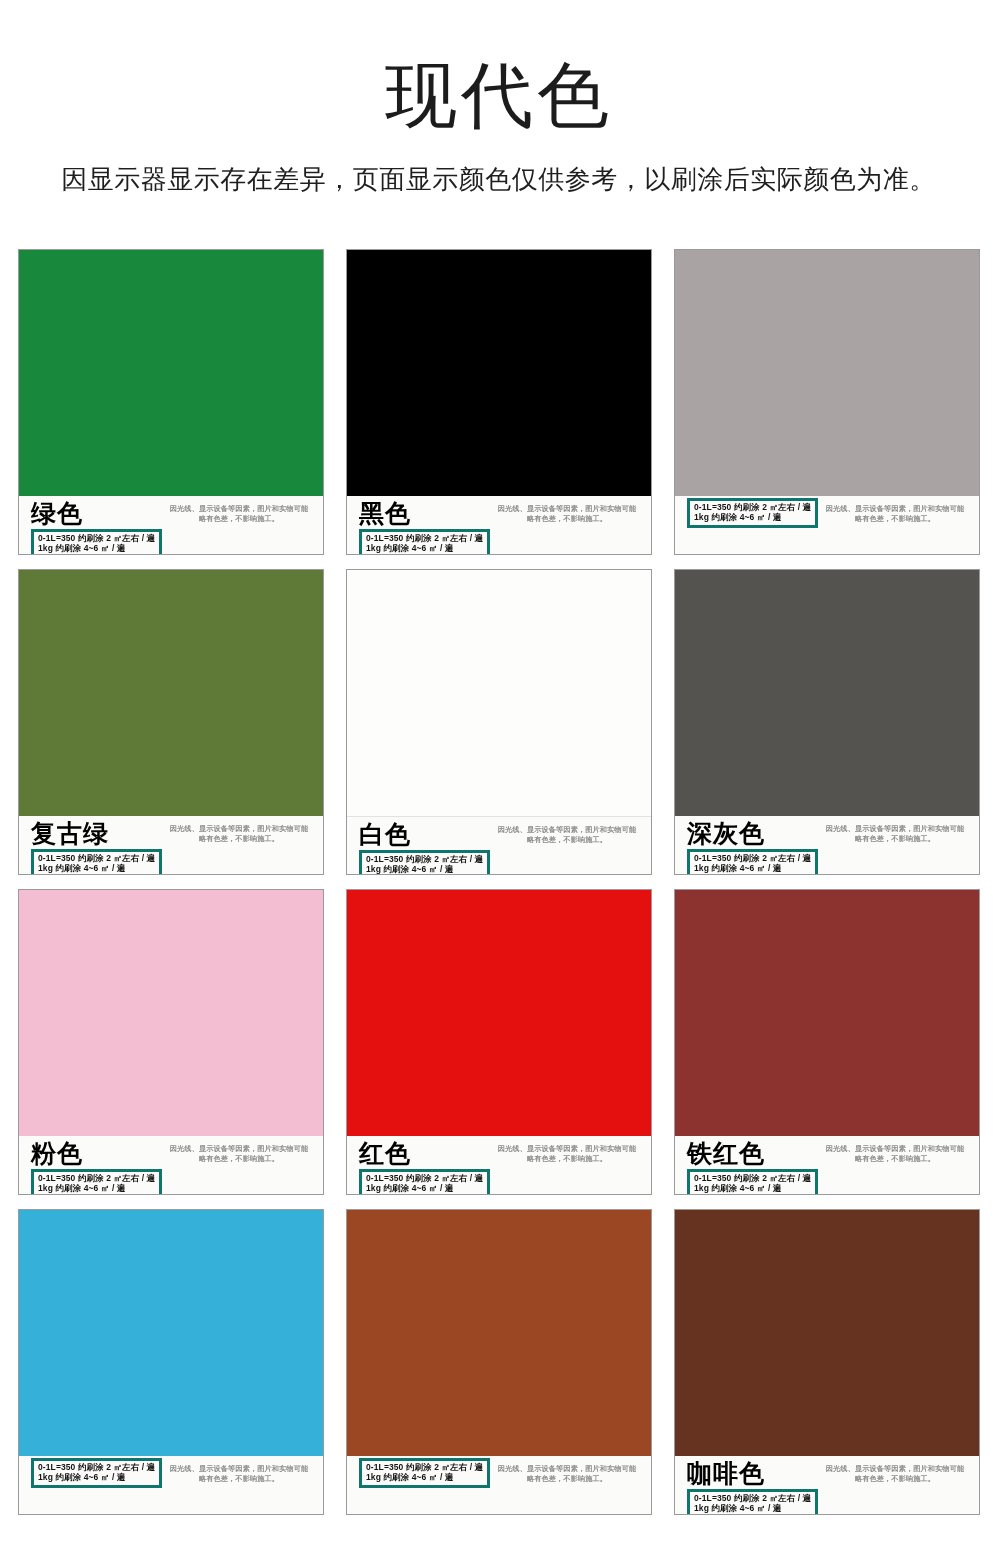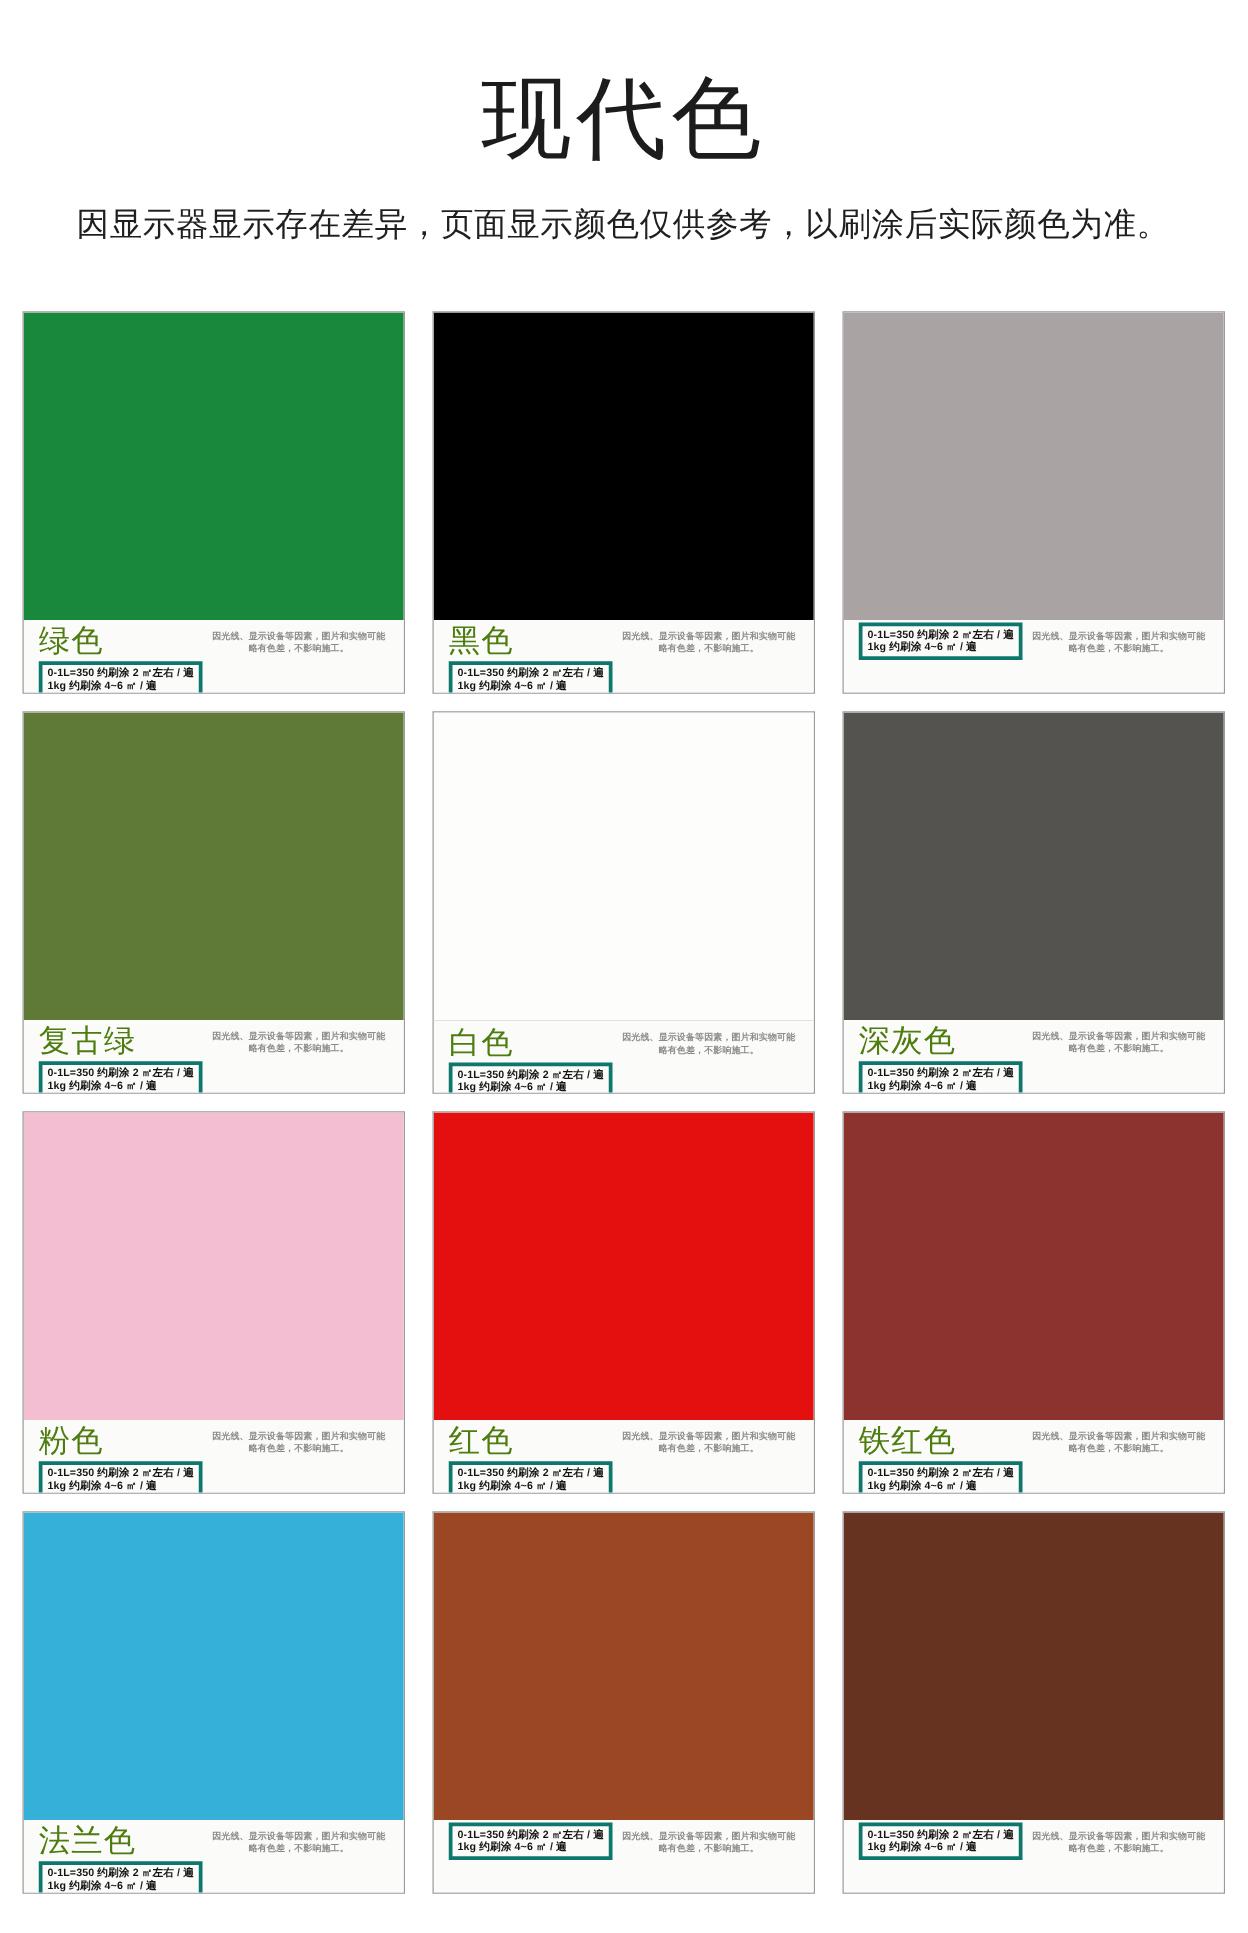--- a/index.html
+++ b/index.html
@@ -76,24 +76,24 @@
   .swatch-info {
     flex: 1 1 auto;
     position: relative;
     background: #fbfbf9;
     padding: 2px 8px 0 12px;
     box-sizing: border-box;
   }
 
   .swatch-name {
     font-size: 25px;
-    font-weight: 400;
+    font-weight: 700;
     line-height: 1.05;
     letter-spacing: 1px;
-    color: #4d7c0f;
+    color: #000000;
     margin: 2px 0 3px 0;
     display: block;
   }
 
   .spec-box {
     display: inline-block;
     border: 3px solid #0f766e;
     padding: 1px 4px 2px 4px;
     box-sizing: border-box;
   }
@@ -167,25 +167,25 @@
       <div class="swatch-card">
         <div class="swatch-color" style="background: rgb(228, 16, 16);"></div>
         <div class="swatch-info"><span class="swatch-name">红色</span><div class="spec-box"><span class="spec-line">0-1L=350 约刷涂 2 ㎡左右 / 遍</span><span class="spec-line">1kg 约刷涂 4~6 ㎡ / 遍</span></div><div class="disclaimer">因光线、显示设备等因素，图片和实物可能略有色差，不影响施工。</div></div>
       </div>
       <div class="swatch-card">
         <div class="swatch-color" style="background: rgb(140, 51, 48);"></div>
         <div class="swatch-info"><span class="swatch-name">铁红色</span><div class="spec-box"><span class="spec-line">0-1L=350 约刷涂 2 ㎡左右 / 遍</span><span class="spec-line">1kg 约刷涂 4~6 ㎡ / 遍</span></div><div class="disclaimer">因光线、显示设备等因素，图片和实物可能略有色差，不影响施工。</div></div>
       </div>
       <div class="swatch-card">
         <div class="swatch-color" style="background: rgb(53, 176, 216);"></div>
-        <div class="swatch-info"><span class="swatch-name">法兰色</span><div class="spec-box"><span class="spec-line">0-1L=350 约刷涂 2 ㎡左右 / 遍</span><span class="spec-line">1kg 约刷涂 4~6 ㎡ / 遍</span></div><div class="disclaimer">因光线、显示设备等因素，图片和实物可能略有色差，不影响施工。</div></div>
+        <div class="swatch-info"><div class="spec-box"><span class="spec-line">0-1L=350 约刷涂 2 ㎡左右 / 遍</span><span class="spec-line">1kg 约刷涂 4~6 ㎡ / 遍</span></div><div class="disclaimer">因光线、显示设备等因素，图片和实物可能略有色差，不影响施工。</div></div>
       </div>
       <div class="swatch-card">
         <div class="swatch-color" style="background: rgb(156, 71, 35);"></div>
         <div class="swatch-info"><div class="spec-box"><span class="spec-line">0-1L=350 约刷涂 2 ㎡左右 / 遍</span><span class="spec-line">1kg 约刷涂 4~6 ㎡ / 遍</span></div><div class="disclaimer">因光线、显示设备等因素，图片和实物可能略有色差，不影响施工。</div></div>
       </div>
       <div class="swatch-card">
         <div class="swatch-color" style="background: rgb(101, 51, 32);"></div>
-        <div class="swatch-info"><div class="spec-box"><span class="spec-line">0-1L=350 约刷涂 2 ㎡左右 / 遍</span><span class="spec-line">1kg 约刷涂 4~6 ㎡ / 遍</span></div><div class="disclaimer">因光线、显示设备等因素，图片和实物可能略有色差，不影响施工。</div></div>
+        <div class="swatch-info"><span class="swatch-name">咖啡色</span><div class="spec-box"><span class="spec-line">0-1L=350 约刷涂 2 ㎡左右 / 遍</span><span class="spec-line">1kg 约刷涂 4~6 ㎡ / 遍</span></div><div class="disclaimer">因光线、显示设备等因素，图片和实物可能略有色差，不影响施工。</div></div>
       </div>
     </div>
 
 </div>
 
 </body></html>

